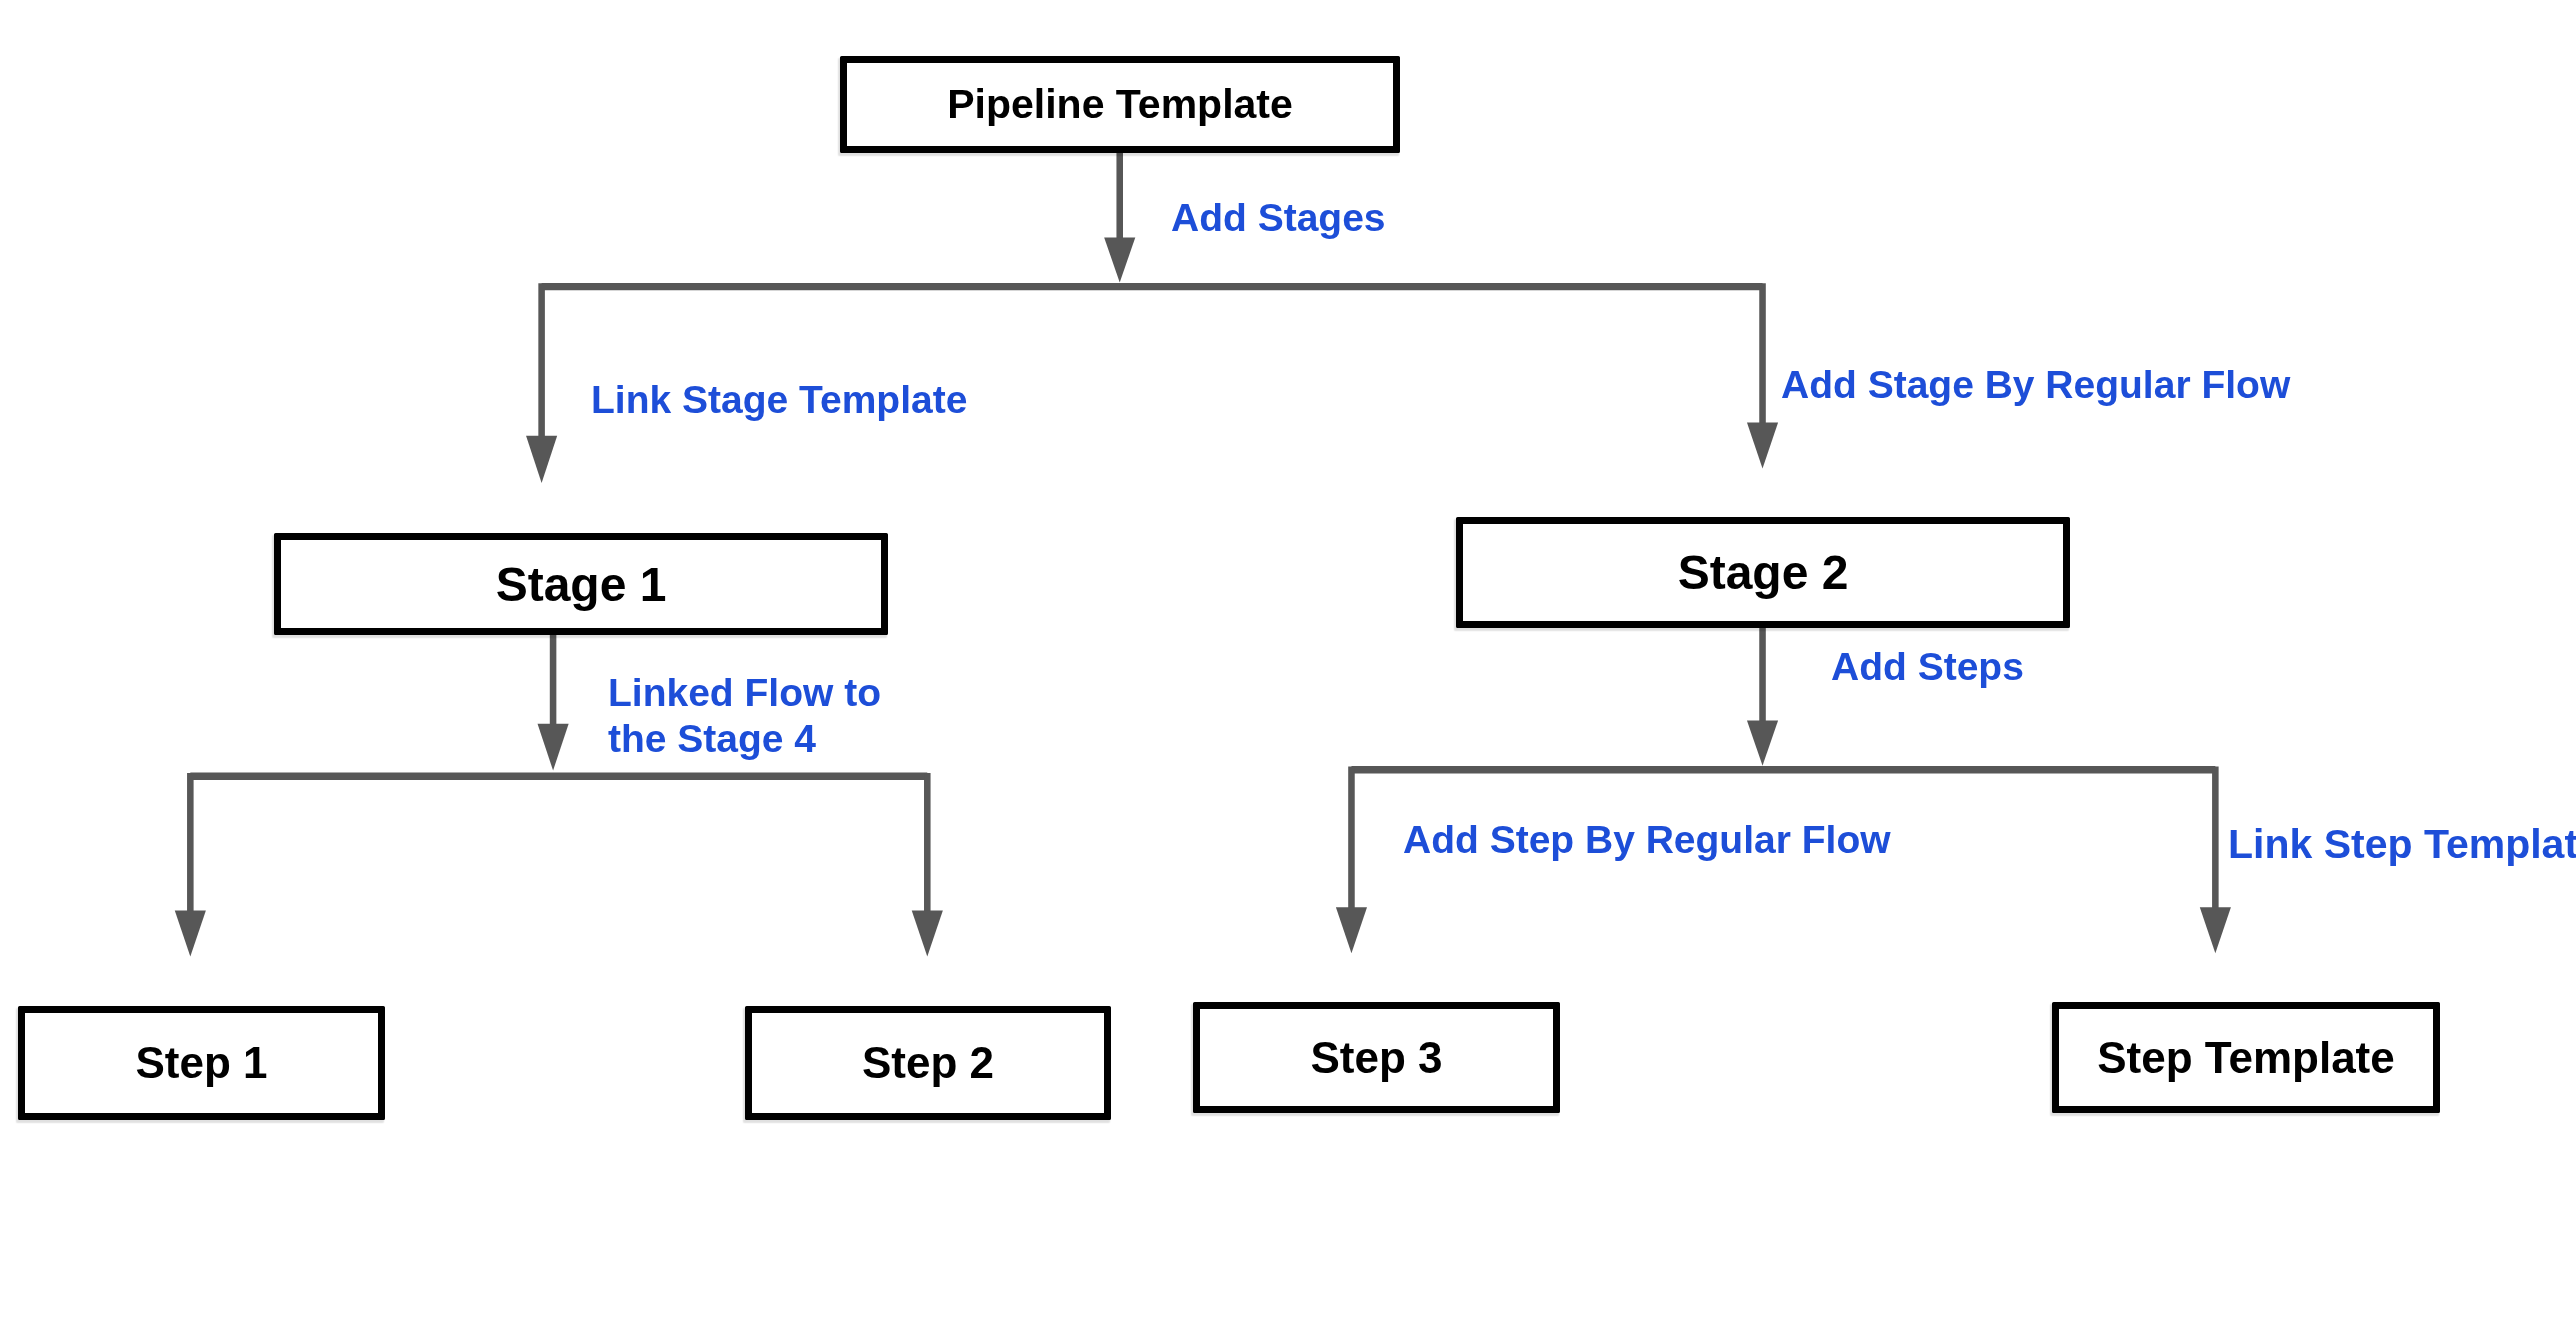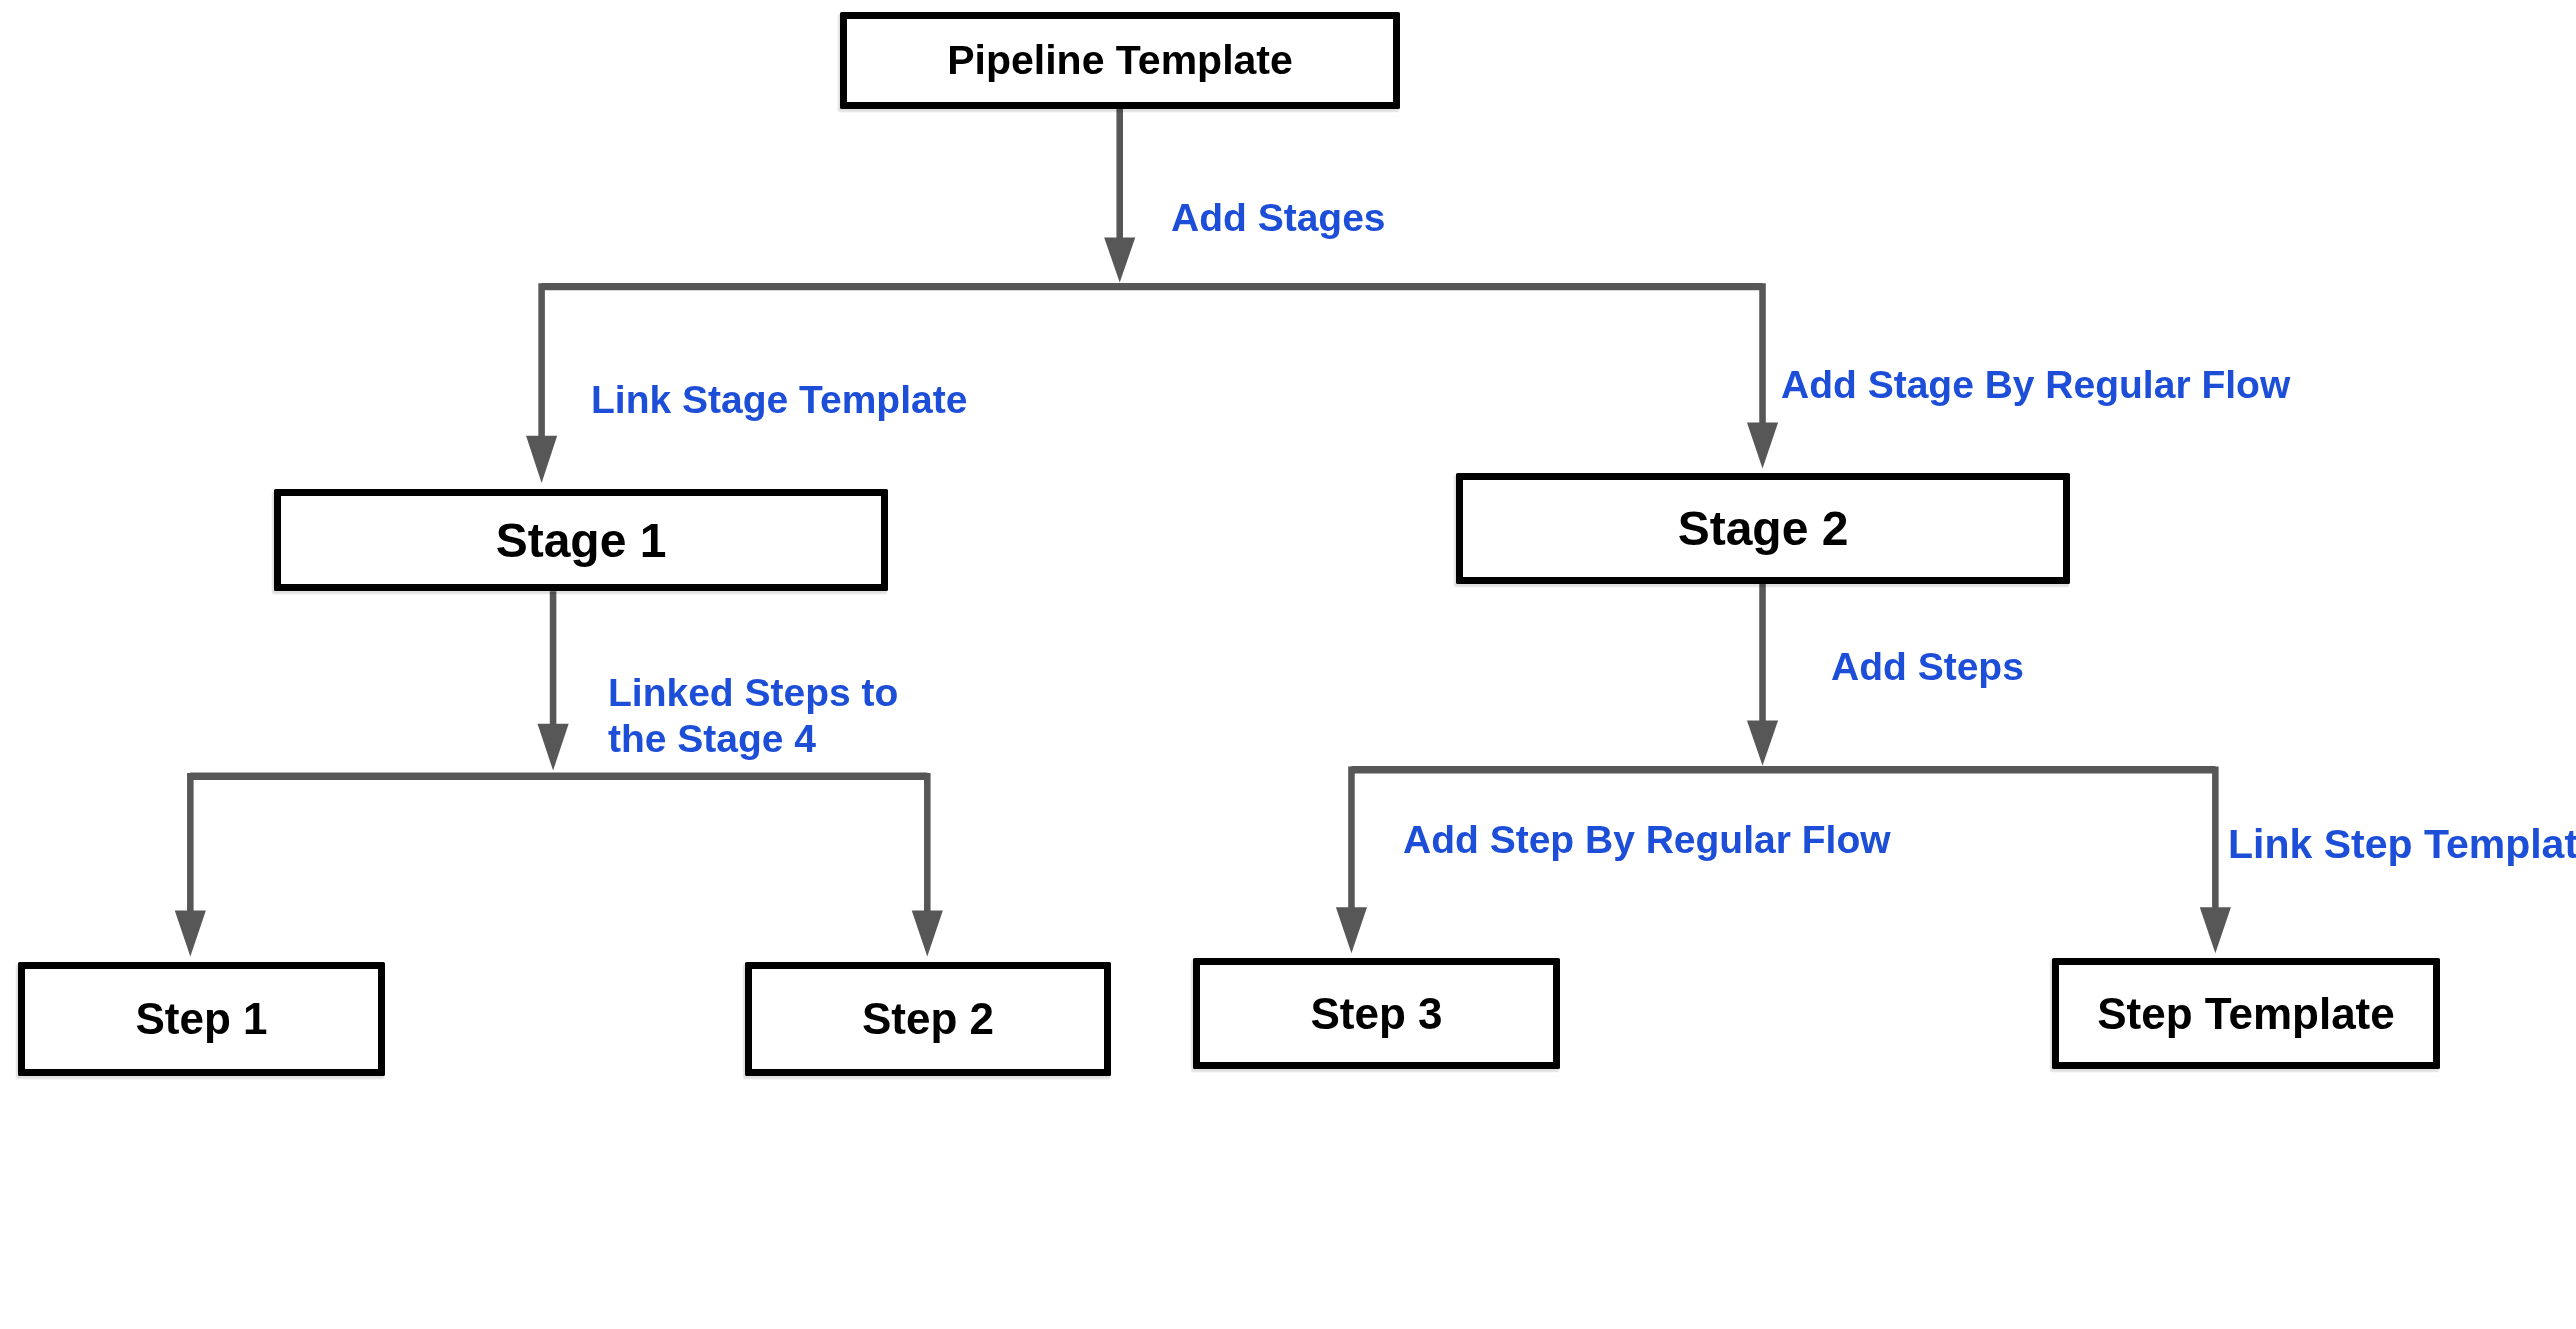--- a/index.html
+++ b/index.html
@@ -30,20 +30,21 @@
     border: 7.4px solid #000000;
     border-radius: 1.6px;
     display: flex;
     align-items: center;
     justify-content: center;
     font-size: 44px;
     font-weight: bold;
     color: #000000;
     white-space: nowrap;
     box-shadow: -1.6px 2.5px 1.6px rgba(0,0,0,0.12);
+    margin-top: 44px;
   }
   .edge-label {
     position: absolute;
     font-size: 39px;
     font-weight: bold;
     color: #1d4ed8;
     white-space: nowrap;
     line-height: 46px;
   }
 </style>
@@ -98,21 +99,21 @@
 
   <div class="node" style="left:2052px; top:958px; width:388px; height:111px;">Step Template</div>
 
   <div class="edge-label" style="left:1171px; top:195px;">Add Stages</div>
 
   <div class="edge-label" style="left:591px; top:377px;">Link Stage Template</div>
 
   <div class="edge-label" style="left:1781px; top:362px;">Add Stage By Regular Flow</div>
 
   <div class="edge-label" style="left:608px; top:670px;">
-    <span style="display:block;">Linked Steps to</span>
+    <span style="display:block;">Linked Flow to</span>
     <span style="display:block;">the Stage 4</span>
   </div>
 
   <div class="edge-label" style="left:1831px; top:644px;">Add Steps</div>
 
   <div class="edge-label" style="left:1403px; top:817px;">Add Step By Regular Flow</div>
 
   <div class="edge-label" style="left:2228px; top:821px; font-size:41px;">Link Step Template</div>
 
 </div>

